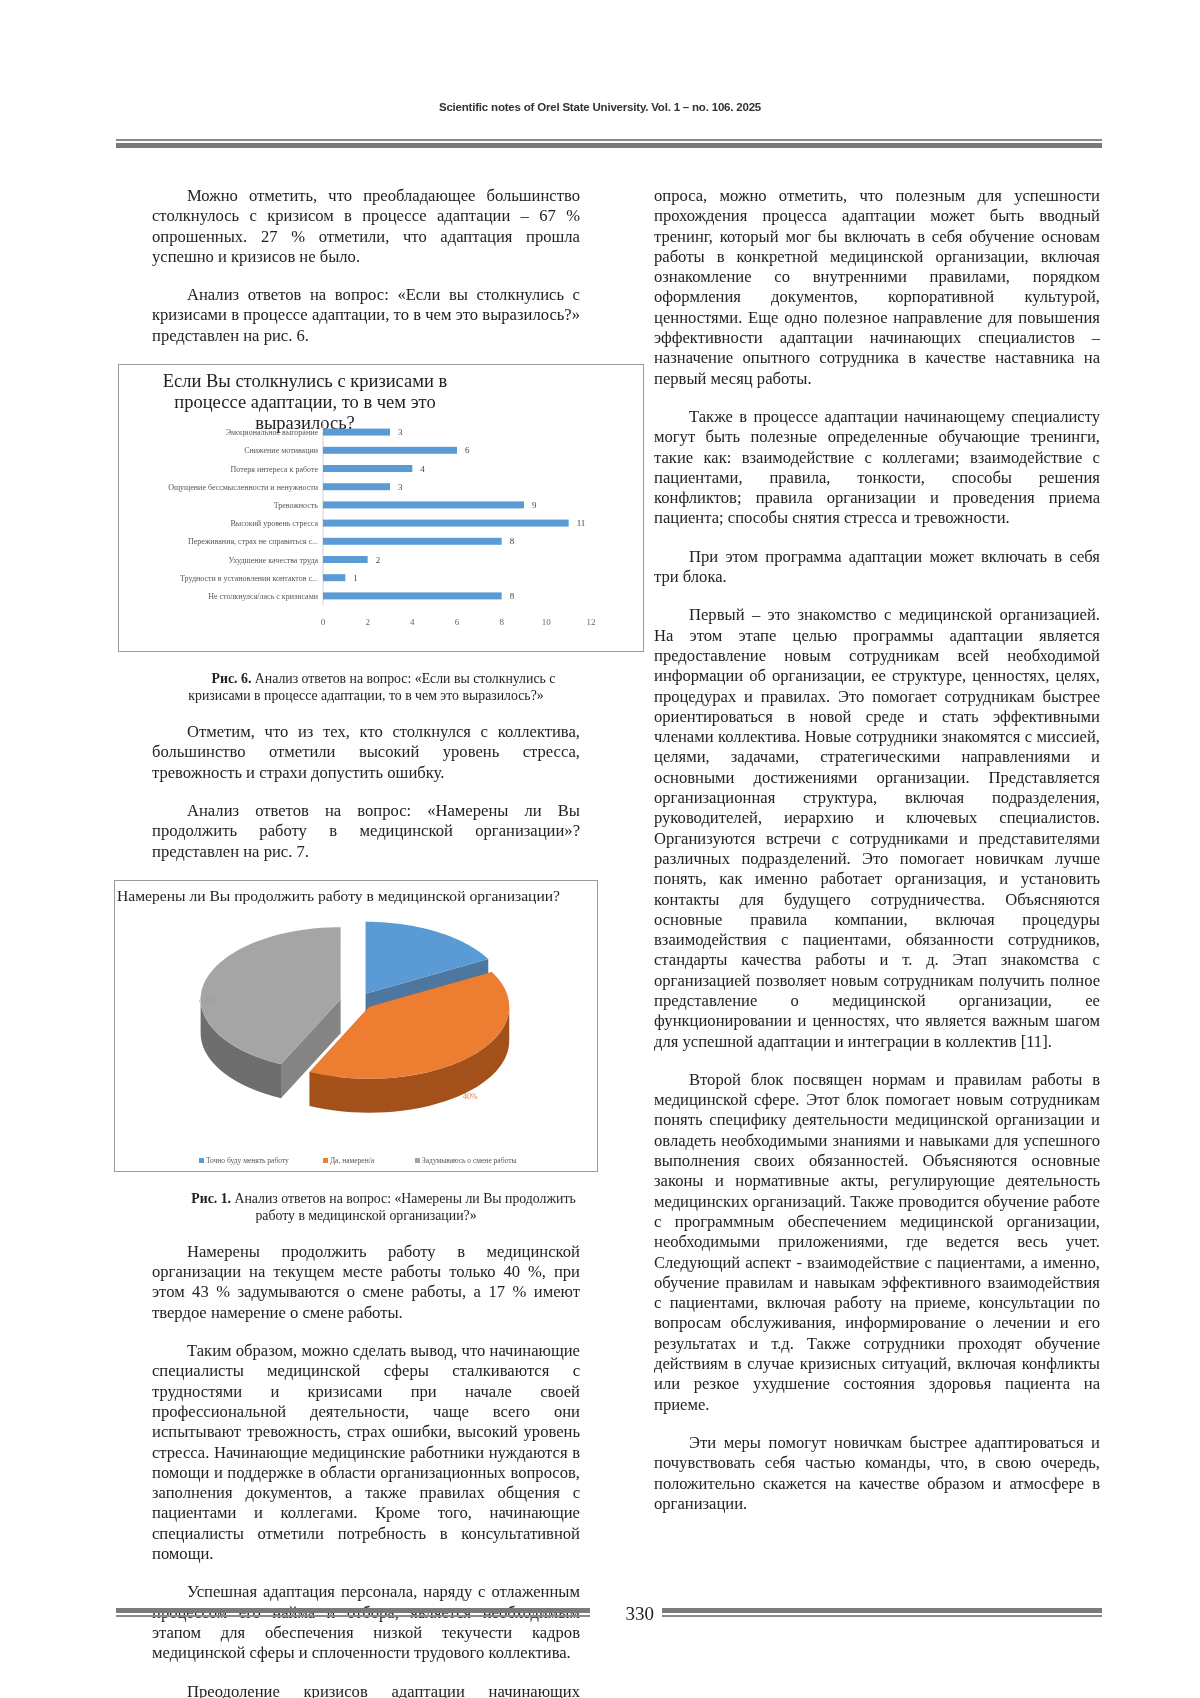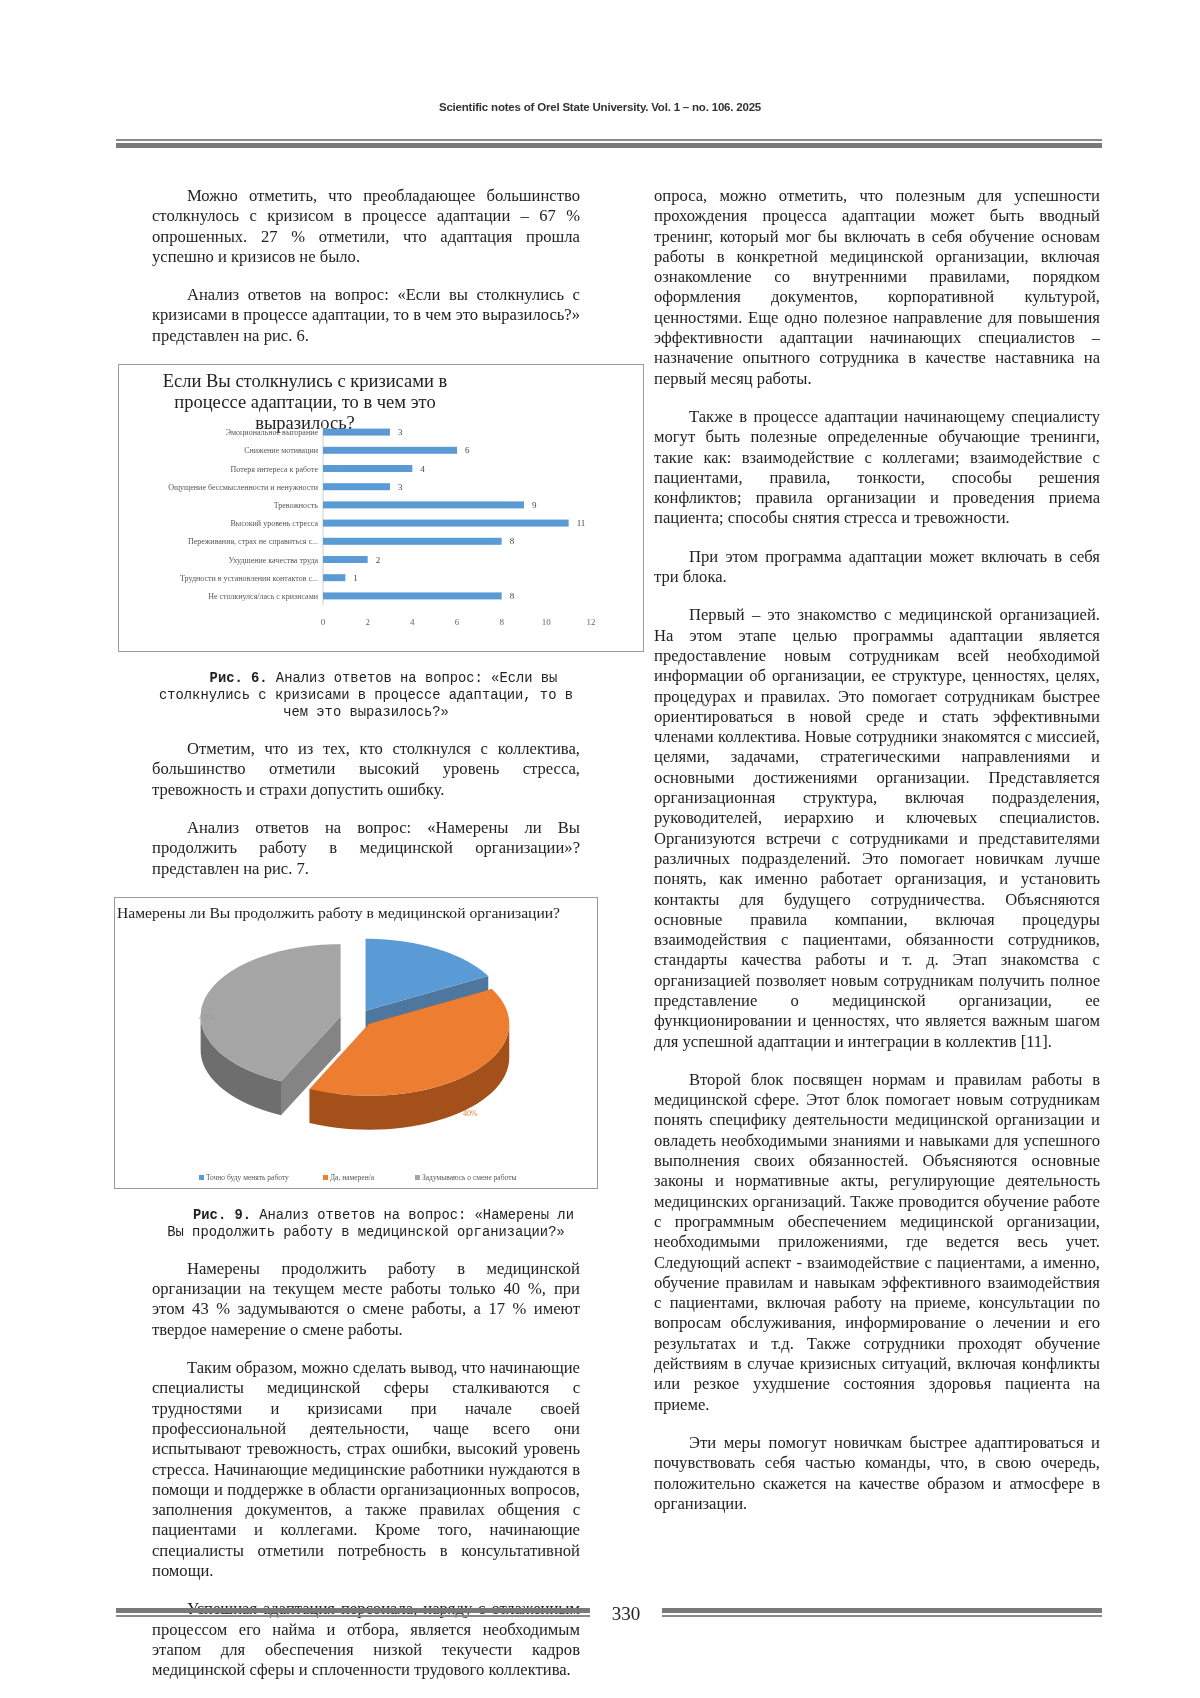--- a/index.html
+++ b/index.html
@@ -15,32 +15,32 @@
 
     .col { position: absolute; top: 168px; font-size: 16.6px; line-height: 20.3px; text-align: justify; }
     .col-left { left: 134px; width: 464px; }
     .col-right { left: 636px; width: 482px; }
     .col p { margin: 18px; text-indent: 35px; }
     .col p.noindent { text-indent: 0; }
 
     .figure-box { border: 1px solid #9a9a9a; position: relative; background: #fff; }
     .fig6 { margin: 6px 0 0 -16px; width: 478px; height: 286px; padding-left: 46px; }
     .fig7 { margin: 12px 0 0 -20px; width: 482px; height: 290px; }
-    .caption { font-size: 13.8px; line-height: 17px; text-align: center; margin: 5px 0 9px -10px; text-indent: 0; font-family: Liberation Mono, monospace; }
+    .caption { font-size: 13.8px; line-height: 17px; text-align: center; margin: 5px 0 9px -10px; text-indent: 0; }
     .caption b { font-weight: bold; }
 
     .chart-title { position: absolute; font-family: "Liberation Serif", serif; color: #222; }
     .fig6 .chart-title { left: 16px; top: 6px; font-size: 18.5px; line-height: 21px; text-align: center; width: 340px; }
     .fig7 .chart-title { left: 2px; top: 6px; font-size: 15.6px; line-height: 18px; white-space: nowrap; }
 
     svg text { font-family: "Liberation Serif", serif; }
 
     .footer { position: absolute; left: 116px; top: 1603px; width: 986px; height: 24px; }
     .footer .seg { position: absolute; top: 5px; }
-    .footer .page-num { position: absolute; left: 482px; top: 0px; width: 56px; text-align: center;
+    .footer .page-num { position: absolute; left: 482px; top: 0px; width: 56px; text-align: right;
       font-size: 19px; line-height: 22px; color: #222; }
   </style>
 </head>
 <body>
 
 <div class="header">
   <div>Scientific notes of  Orel State University. Vol. 1 – no. 106. 2025</div>
 </div>
 <div class="header-rule" style="top:139px;">
   <div class="rule-thin"></div>
@@ -118,21 +118,21 @@
         <text x="348" y="218" font-size="8" fill="#ed7d31">40%</text>
         <text x="84" y="122" font-size="8" fill="#999">43%</text>
         <rect x="84" y="277" width="5" height="5" fill="#5b9bd5"></rect>
         <text x="91" y="282" font-size="7.5" fill="#555">Точно буду менять работу</text>
         <rect x="208" y="277" width="5" height="5" fill="#ed7d31"></rect>
         <text x="215" y="282" font-size="7.5" fill="#555">Да, намерен/а</text>
         <rect x="300" y="277" width="5" height="5" fill="#a5a5a5"></rect>
         <text x="307" y="282" font-size="7.5" fill="#555">Задумываюсь о смене работы</text>
       </svg>
   </div>
-  <p class="caption"><b>Рис. 9.</b><span> Анализ ответов на вопрос: «Намерены ли Вы продолжить работу в медицинской организации?»</span></p>
+  <p class="caption"><b>Рис. 1.</b><span> Анализ ответов на вопрос: «Намерены ли Вы продолжить работу в медицинской организации?»</span></p>
 
   <p>Намерены продолжить работу в медицинской организации на текущем месте работы только 40 %, при этом 43 % задумываются о смене работы, а 17 % имеют твердое намерение о смене работы.</p>
   <p>Таким образом, можно сделать вывод, что начинающие специалисты медицинской сферы сталкиваются с трудностями и кризисами при начале своей профессиональной деятельности, чаще всего они испытывают тревожность, страх ошибки, высокий уровень стресса. Начинающие медицинские работники нуждаются в помощи и поддержке в области организационных вопросов, заполнения документов, а также правилах общения с пациентами и коллегами. Кроме того, начинающие специалисты отметили потребность в консультативной помощи.</p>
   <p>Успешная адаптация персонала, наряду с отлаженным процессом его найма и отбора, является необходимым этапом для обеспечения низкой текучести кадров медицинской сферы и сплоченности трудового коллектива.</p>
   <p>Преодоление кризисов адаптации начинающих сотрудников в медицинских организациях требует комплексного подхода. Основываясь на результатах проведенного</p>
 </div>
 
 <div class="col col-right">
   <p class="noindent">опроса, можно отметить, что полезным для успешности прохождения процесса адаптации может быть вводный тренинг, который мог бы включать в себя обучение основам работы в конкретной медицинской организации, включая ознакомление со внутренними правилами, порядком оформления документов, корпоративной культурой, ценностями.  Еще одно полезное направление для повышения эффективности адаптации начинающих специалистов – назначение опытного сотрудника в качестве наставника на первый месяц работы.</p>
   <p>Также в процессе адаптации начинающему специалисту могут быть полезные определенные обучающие тренинги, такие как: взаимодействие с коллегами; взаимодействие с пациентами, правила, тонкости, способы решения конфликтов; правила организации и проведения приема пациента; способы снятия стресса и тревожности.</p>

